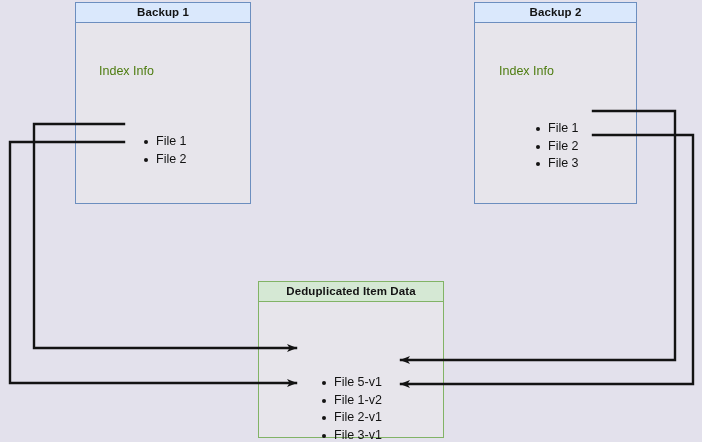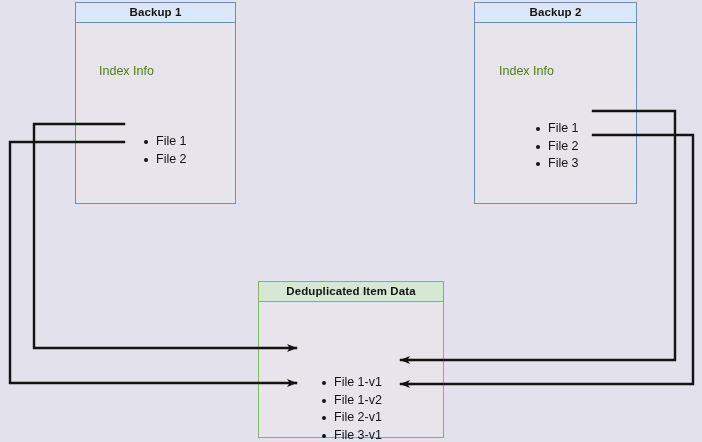--- a/index.html
+++ b/index.html
@@ -122,21 +122,21 @@
 
     <path d="M124,124 L34,124 L34,348 L296,348" fill="none" stroke="#131313" stroke-width="2.4" stroke-linecap="square" stroke-linejoin="miter" marker-end="url(#arrowR)"></path>
 
     <path d="M124,142 L10,142 L10,383 L296,383" fill="none" stroke="#131313" stroke-width="2.4" stroke-linecap="square" stroke-linejoin="miter" marker-end="url(#arrowR)"></path>
 
     <path d="M593,111 L675,111 L675,360 L401,360" fill="none" stroke="#131313" stroke-width="2.4" stroke-linecap="square" stroke-linejoin="miter" marker-end="url(#arrowL)"></path>
 
     <path d="M593,135 L693,135 L693,384 L401,384" fill="none" stroke="#131313" stroke-width="2.4" stroke-linecap="square" stroke-linejoin="miter" marker-end="url(#arrowL)"></path>
   </svg>
 
-  <div class="node blue" id="node-backup1" style="left:75px; top:2px; width:161px; height:202px;border-radius:30px;">
+  <div class="node blue" id="node-backup1" style="left:75px; top:2px; width:176px; height:202px;border-radius:30px;">
     <div class="node-title">Backup 1</div>
     <div class="node-body" style="height:181px;">
       <div class="section-label" style="left:23px; top:41px;">Index Info</div>
       <ul class="file-list" style="left:51px; top:95px;">
         <li>File 1</li>
         <li>File 2</li>
       </ul>
     </div>
   </div>
 
@@ -149,21 +149,21 @@
         <li>File 2</li>
         <li>File 3</li>
       </ul>
     </div>
   </div>
 
   <div class="node green" id="node-dedup" style="left:258px; top:281px; width:186px; height:112px;">
     <div class="node-title">Deduplicated Item Data</div>
     <div class="node-body" style="height:136px;">
       <ul class="file-list" style="left:46px; top:57px;">
-        <li>File 1-v1</li>
+        <li>File 5-v1</li>
         <li>File 1-v2</li>
         <li>File 2-v1</li>
         <li>File 3-v1</li>
       </ul>
     </div>
   </div>
 
 </div>
 
 </body></html>

